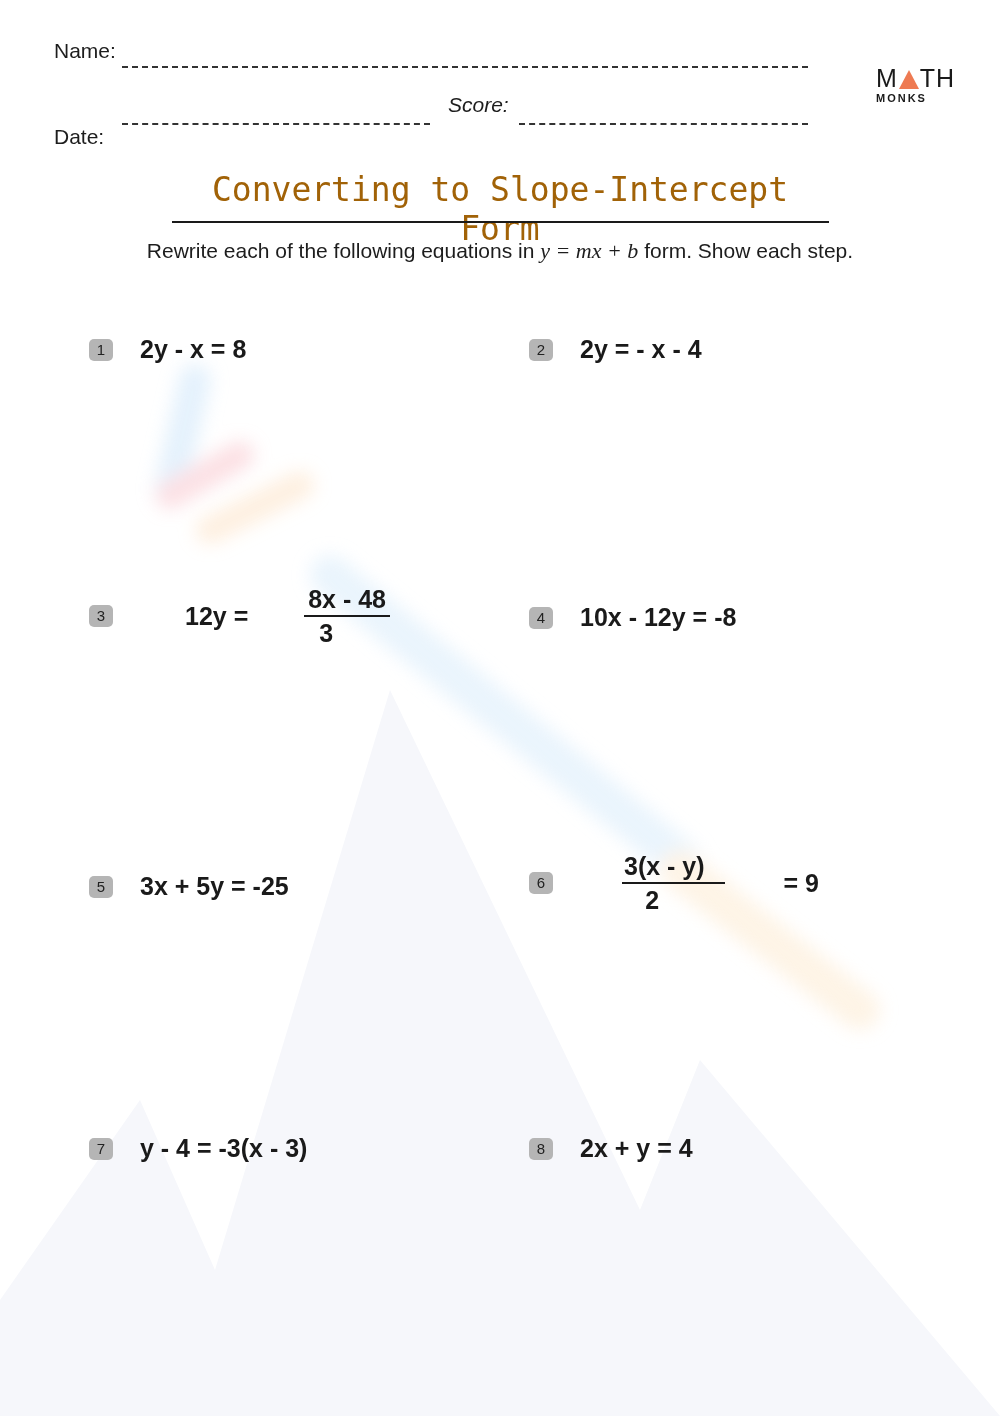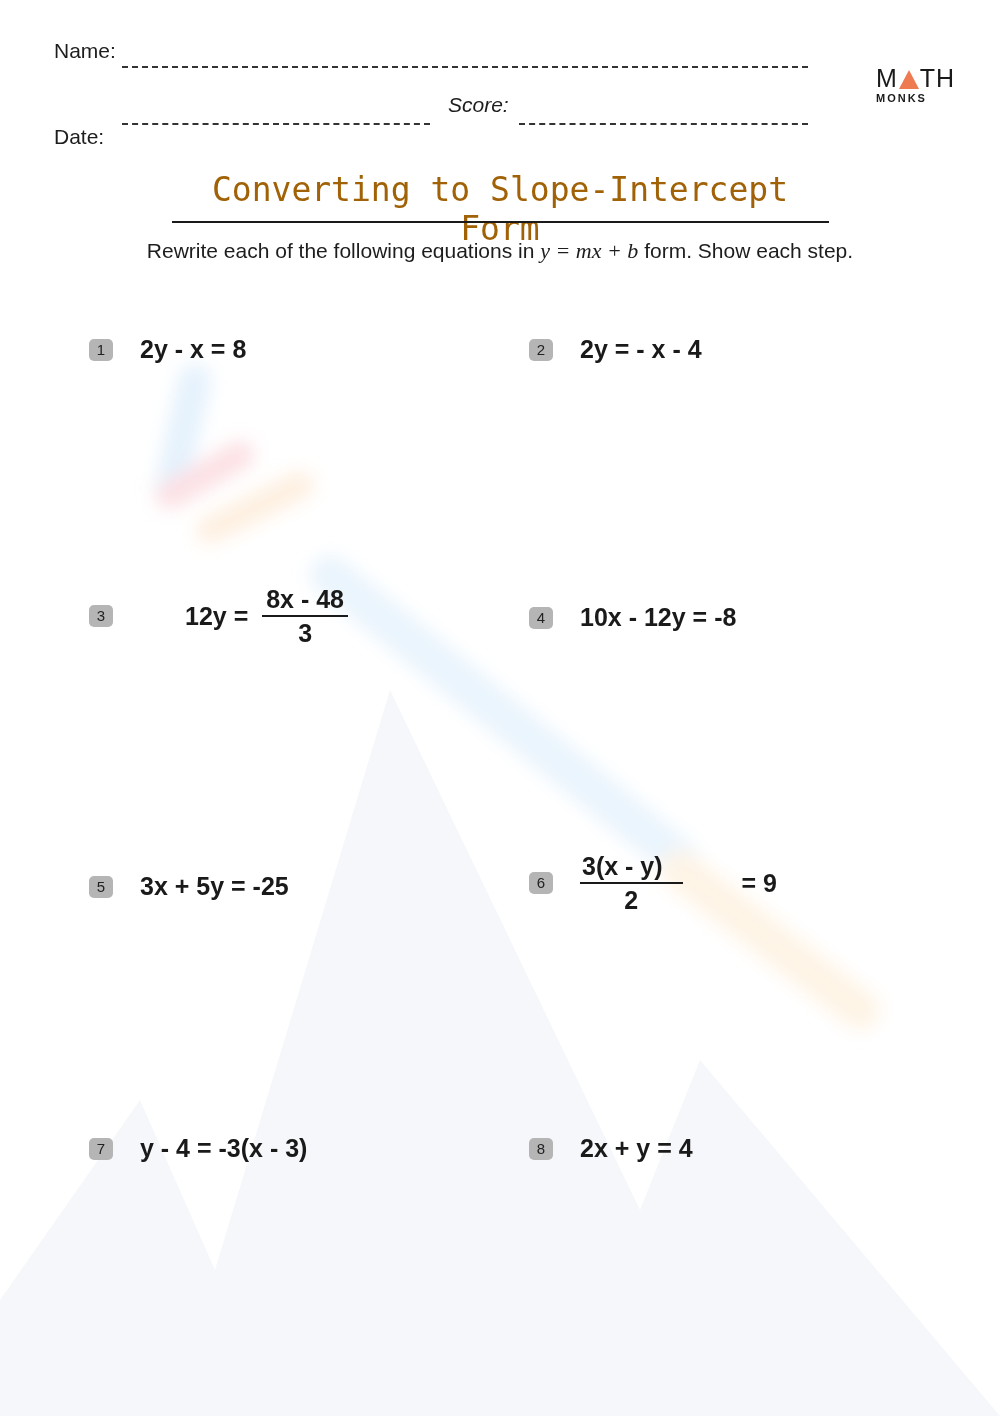--- a/index.html
+++ b/index.html
@@ -24,21 +24,21 @@
     .title-rule { position: absolute; left: 172px; top: 221px; width: 657px; height: 2px; background: #1a1a1a; }
     .instructions { position: absolute; left: 0; width: 1000px; top: 238px; text-align: center; font-size: 21px; color: #1d1d1d; }
     .instructions i { font-family: "Liberation Serif", serif; font-size: 22px; }
     .problem { position: absolute; display: flex; align-items: center; }
     .badge {
       width: 24px; height: 22px; background: #b5b5b5; border-radius: 5px;
       font-size: 15px; color: #222; text-align: center; line-height: 22px; margin-right: 27px;
     }
     .eq { font-size: 25px; color: #1a1a1a; white-space: nowrap; font-weight: bold; }
     .frac { display: inline-flex; flex-direction: column; align-items: center; vertical-align: middle; }
-    .frac .num { padding: 0 4px; border-bottom: 2px solid #1a1a1a; line-height: 32px; }
+    .frac .num { padding: 0 4px; border-bottom: 2px solid #1a1a1a; line-height: 32px; margin-left: 42px; }
     .frac .den { line-height: 32px; }
     .eq-part { display: inline-block; vertical-align: middle; margin-left: 45px; }
   </style>
 </head>
 <body>
 
 <svg class="mountain" viewBox="0 0 1000 1416" xmlns="http://www.w3.org/2000/svg">
   <polygon points="0,1300 140,1100 215,1270 390,690 640,1210 700,1060 1000,1416 0,1416" fill="#f6f7fb"></polygon>
 </svg>
 

